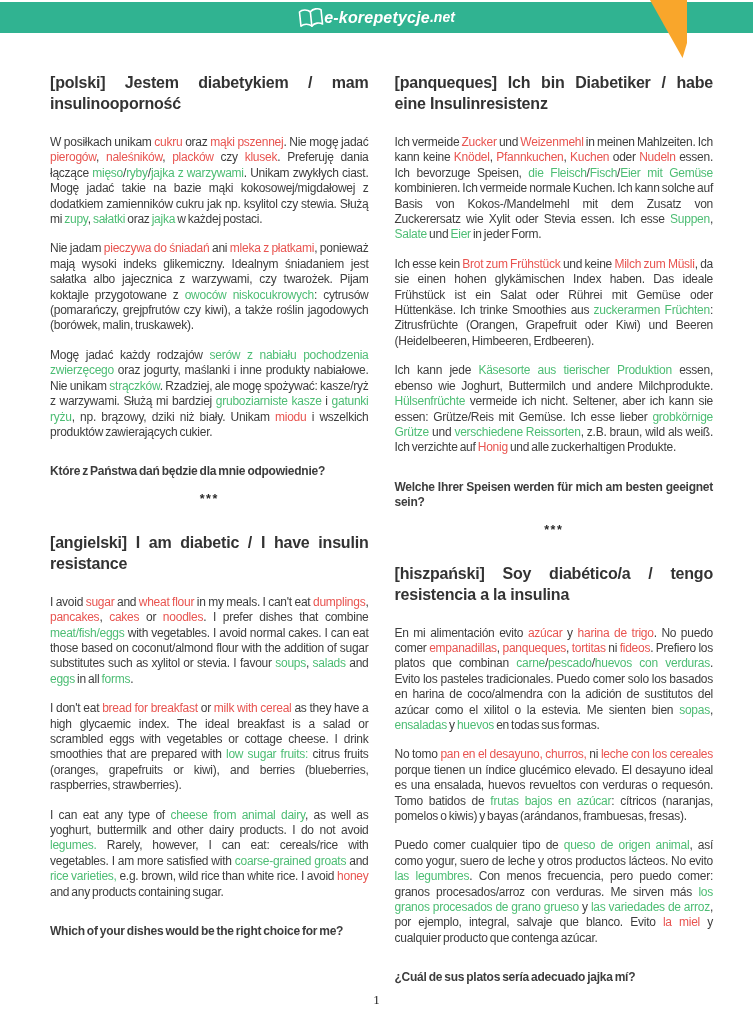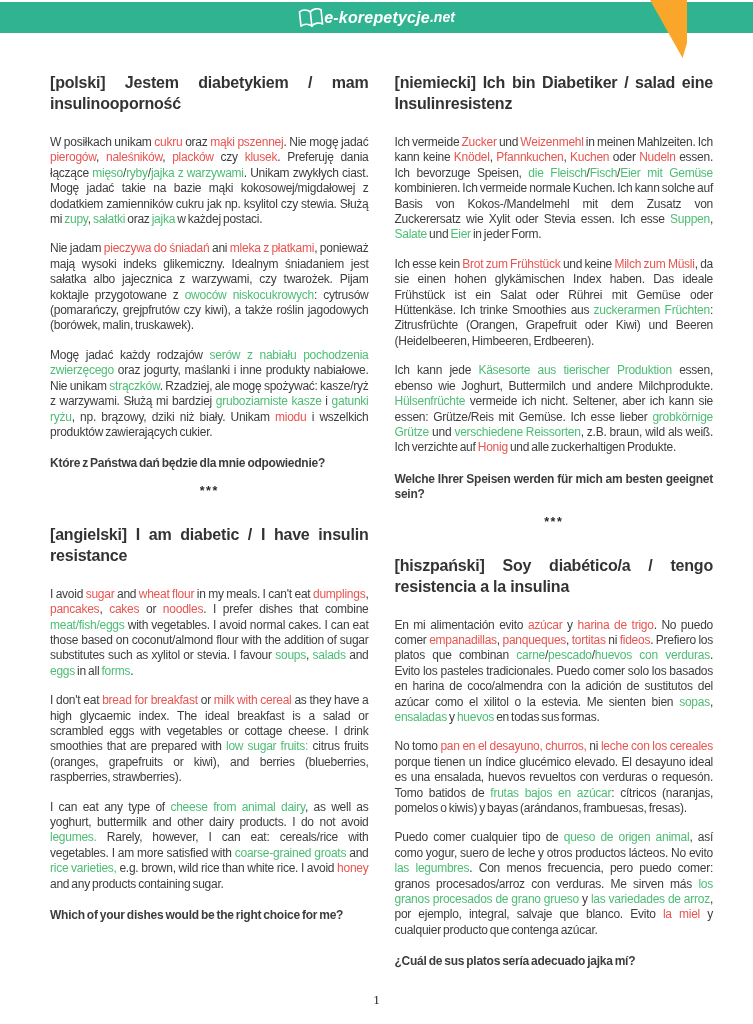--- a/index.html
+++ b/index.html
@@ -37,21 +37,21 @@
     font-size:16px;line-height:21px;font-weight:bold;color:#333333;
     margin:0 0 21px;text-align:justify;letter-spacing:-0.2px;
   }
   .par{
     font-size:12px;line-height:15.4px;margin:13px 0 14px;
     text-align:justify;letter-spacing:-0.25px;word-spacing:-1px;
     hyphens:auto;-webkit-hyphens:auto;
   }
   .question{
     font-size:12px;line-height:15.4px;font-weight:bold;
-    margin:16px 0 10px;text-align:justify;letter-spacing:-0.25px;word-spacing:-1px;
+    margin:24px 0 10px;text-align:justify;letter-spacing:-0.25px;word-spacing:-1px;
   }
   .separator{
     text-align:center;font-weight:bold;font-size:12.5px;
     margin:12px 0 26px;letter-spacing:1.5px;color:#2b2b2b;
   }
   .seg-red{color:var(--avoid-red);}
   .seg-green{color:var(--allowed-green);}
   .page-number{
     position:absolute;bottom:16px;left:0;right:0;
     text-align:center;font-size:13px;color:#222222;
@@ -92,21 +92,21 @@
         <section class="lang-section">
           <h2 class="section-heading" lang="en">[angielski] I am diabetic / I have insulin resistance</h2>
           <p class="par" lang="en"><span>I avoid </span><span class="seg-red">sugar</span><span> and </span><span class="seg-red">wheat flour</span><span> in my meals. I can't eat </span><span class="seg-red">dumplings</span><span>, </span><span class="seg-red">pancakes</span><span>, </span><span class="seg-red">cakes</span><span> or </span><span class="seg-red">noodles</span><span>. I prefer dishes that combine </span><span class="seg-green">meat/fish/eggs</span><span> with vegetables. I avoid normal cakes. I can eat those based on coconut/almond flour with the addition of sugar substitutes such as xylitol or stevia. I favour </span><span class="seg-green">soups</span><span>, </span><span class="seg-green">salads</span><span> and </span><span class="seg-green">eggs</span><span> in all </span><span class="seg-green">forms</span><span>.</span></p>
           <p class="par" lang="en"><span>I don't eat </span><span class="seg-red">bread for breakfast</span><span> or </span><span class="seg-red">milk with cereal</span><span> as they have a high glycaemic index. The ideal breakfast is a salad or scrambled eggs with vegetables or cottage cheese. I drink smoothies that are prepared with </span><span class="seg-green">low sugar fruits:</span><span> citrus fruits (oranges, grapefruits or kiwi), and berries (blueberries, raspberries, strawberries).</span></p>
           <p class="par" lang="en"><span>I can eat any type of </span><span class="seg-green">cheese from animal dairy</span><span>, as well as yoghurt, buttermilk and other dairy products. I do not avoid </span><span class="seg-green">legumes.</span><span> Rarely, however, I can eat: cereals/rice with vegetables. I am more satisfied with </span><span class="seg-green">coarse-grained groats</span><span> and </span><span class="seg-green">rice varieties,</span><span> e.g. brown, wild rice than white rice. I avoid </span><span class="seg-red">honey</span><span> and any products containing sugar.</span></p>
           <p class="question" lang="en">Which of your dishes would be the right choice for me?</p>
         </section>
       </section>
     <section class="col">
         <section class="lang-section">
-          <h2 class="section-heading" lang="de">[niemiecki] Ich bin Diabetiker / salad eine Insulinresistenz</h2>
+          <h2 class="section-heading" lang="de">[panqueques] Ich bin Diabetiker / habe eine Insulinresistenz</h2>
           <p class="par" lang="de"><span>Ich vermeide </span><span class="seg-red">Zucker</span><span> und </span><span class="seg-red">Weizenmehl</span><span> in meinen Mahlzeiten. Ich kann keine </span><span class="seg-red">Knödel</span><span>, </span><span class="seg-red">Pfannkuchen</span><span>, </span><span class="seg-red">Kuchen</span><span> oder </span><span class="seg-red">Nudeln</span><span> essen. Ich bevorzuge Speisen, </span><span class="seg-green">die Fleisch</span><span>/</span><span class="seg-green">Fisch</span><span>/</span><span class="seg-green">Eier mit Gemüse</span><span> kombinieren. Ich vermeide normale Kuchen. Ich kann solche auf Basis von Kokos-/Mandelmehl mit dem Zusatz von Zuckerersatz wie Xylit oder Stevia essen. Ich esse </span><span class="seg-green">Suppen</span><span>, </span><span class="seg-green">Salate</span><span> und </span><span class="seg-green">Eier</span><span> in jeder Form.</span></p>
           <p class="par" lang="de"><span>Ich esse kein </span><span class="seg-red">Brot zum Frühstück</span><span> und keine </span><span class="seg-red">Milch zum Müsli</span><span>, da sie einen hohen glykämischen Index haben. Das ideale Frühstück ist ein Salat oder Rührei mit Gemüse oder Hüttenkäse. Ich trinke Smoothies aus </span><span class="seg-green">zuckerarmen Früchten</span><span>: Zitrusfrüchte (Orangen, Grapefruit oder Kiwi) und Beeren (Heidelbeeren, Himbeeren, Erdbeeren).</span></p>
           <p class="par" lang="de"><span>Ich kann jede </span><span class="seg-green">Käsesorte aus tierischer Produktion</span><span> essen, ebenso wie Joghurt, Buttermilch und andere Milchprodukte. </span><span class="seg-green">Hülsenfrüchte</span><span> vermeide ich nicht. Seltener, aber ich kann sie essen: Grütze/Reis mit Gemüse. Ich esse lieber </span><span class="seg-green">grobkörnige Grütze</span><span> und </span><span class="seg-green">verschiedene Reissorten</span><span>, z.B. braun, wild als weiß. Ich verzichte auf </span><span class="seg-red">Honig</span><span> und alle zuckerhaltigen Produkte.</span></p>
           <p class="question" lang="de">Welche Ihrer Speisen werden für mich am besten geeignet sein?</p>
         </section>
         <div class="separator">***</div>
         <section class="lang-section">
           <h2 class="section-heading" lang="es">[hiszpański] Soy diabético/a / tengo resistencia a la insulina</h2>
           <p class="par" lang="es"><span>En mi alimentación evito </span><span class="seg-red">azúcar</span><span> y </span><span class="seg-red">harina de trigo</span><span>. No puedo comer </span><span class="seg-red">empanadillas</span><span>, </span><span class="seg-red">panqueques</span><span>, </span><span class="seg-red">tortitas</span><span> ni </span><span class="seg-red">fideos</span><span>. Prefiero los platos que combinan </span><span class="seg-green">carne</span><span>/</span><span class="seg-green">pescado</span><span>/</span><span class="seg-green">huevos con verduras</span><span>. Evito los pasteles tradicionales. Puedo comer solo los basados en harina de coco/almendra con la adición de sustitutos del azúcar como el xilitol o la estevia. Me sienten bien </span><span class="seg-green">sopas</span><span>, </span><span class="seg-green">ensaladas</span><span> y </span><span class="seg-green">huevos</span><span> en todas sus formas.</span></p>
           <p class="par" lang="es"><span>No tomo </span><span class="seg-red">pan en el desayuno, churros,</span><span> ni </span><span class="seg-red">leche con los cereales</span><span> porque tienen un índice glucémico elevado. El desayuno ideal es una ensalada, huevos revueltos con verduras o requesón. Tomo batidos de </span><span class="seg-green">frutas bajos en azúcar</span><span>: cítricos (naranjas, pomelos o kiwis) y bayas (arándanos, frambuesas, fresas).</span></p>

